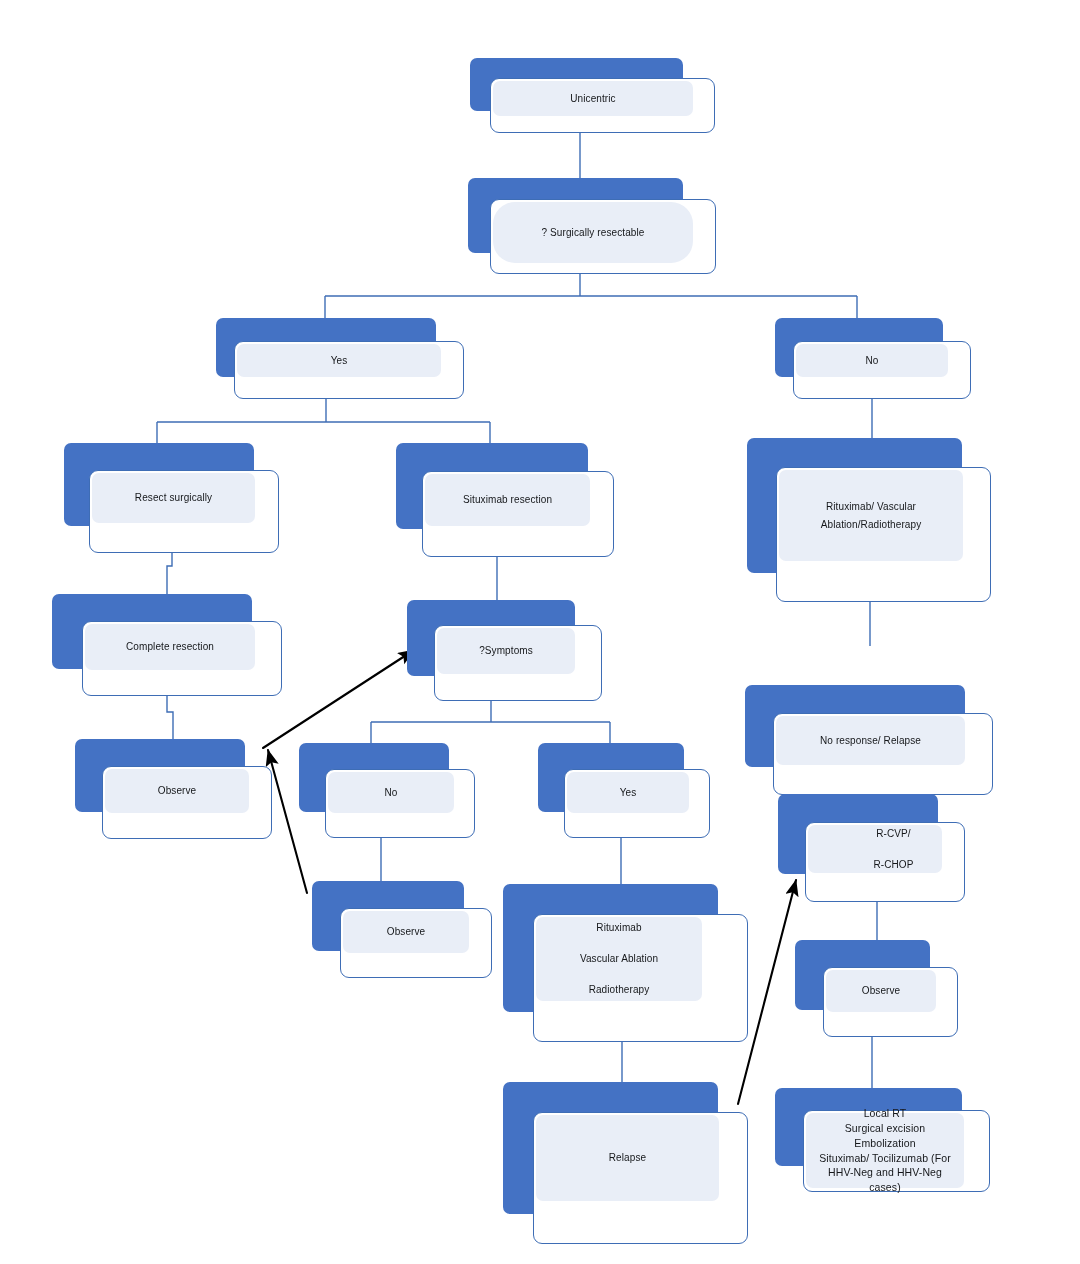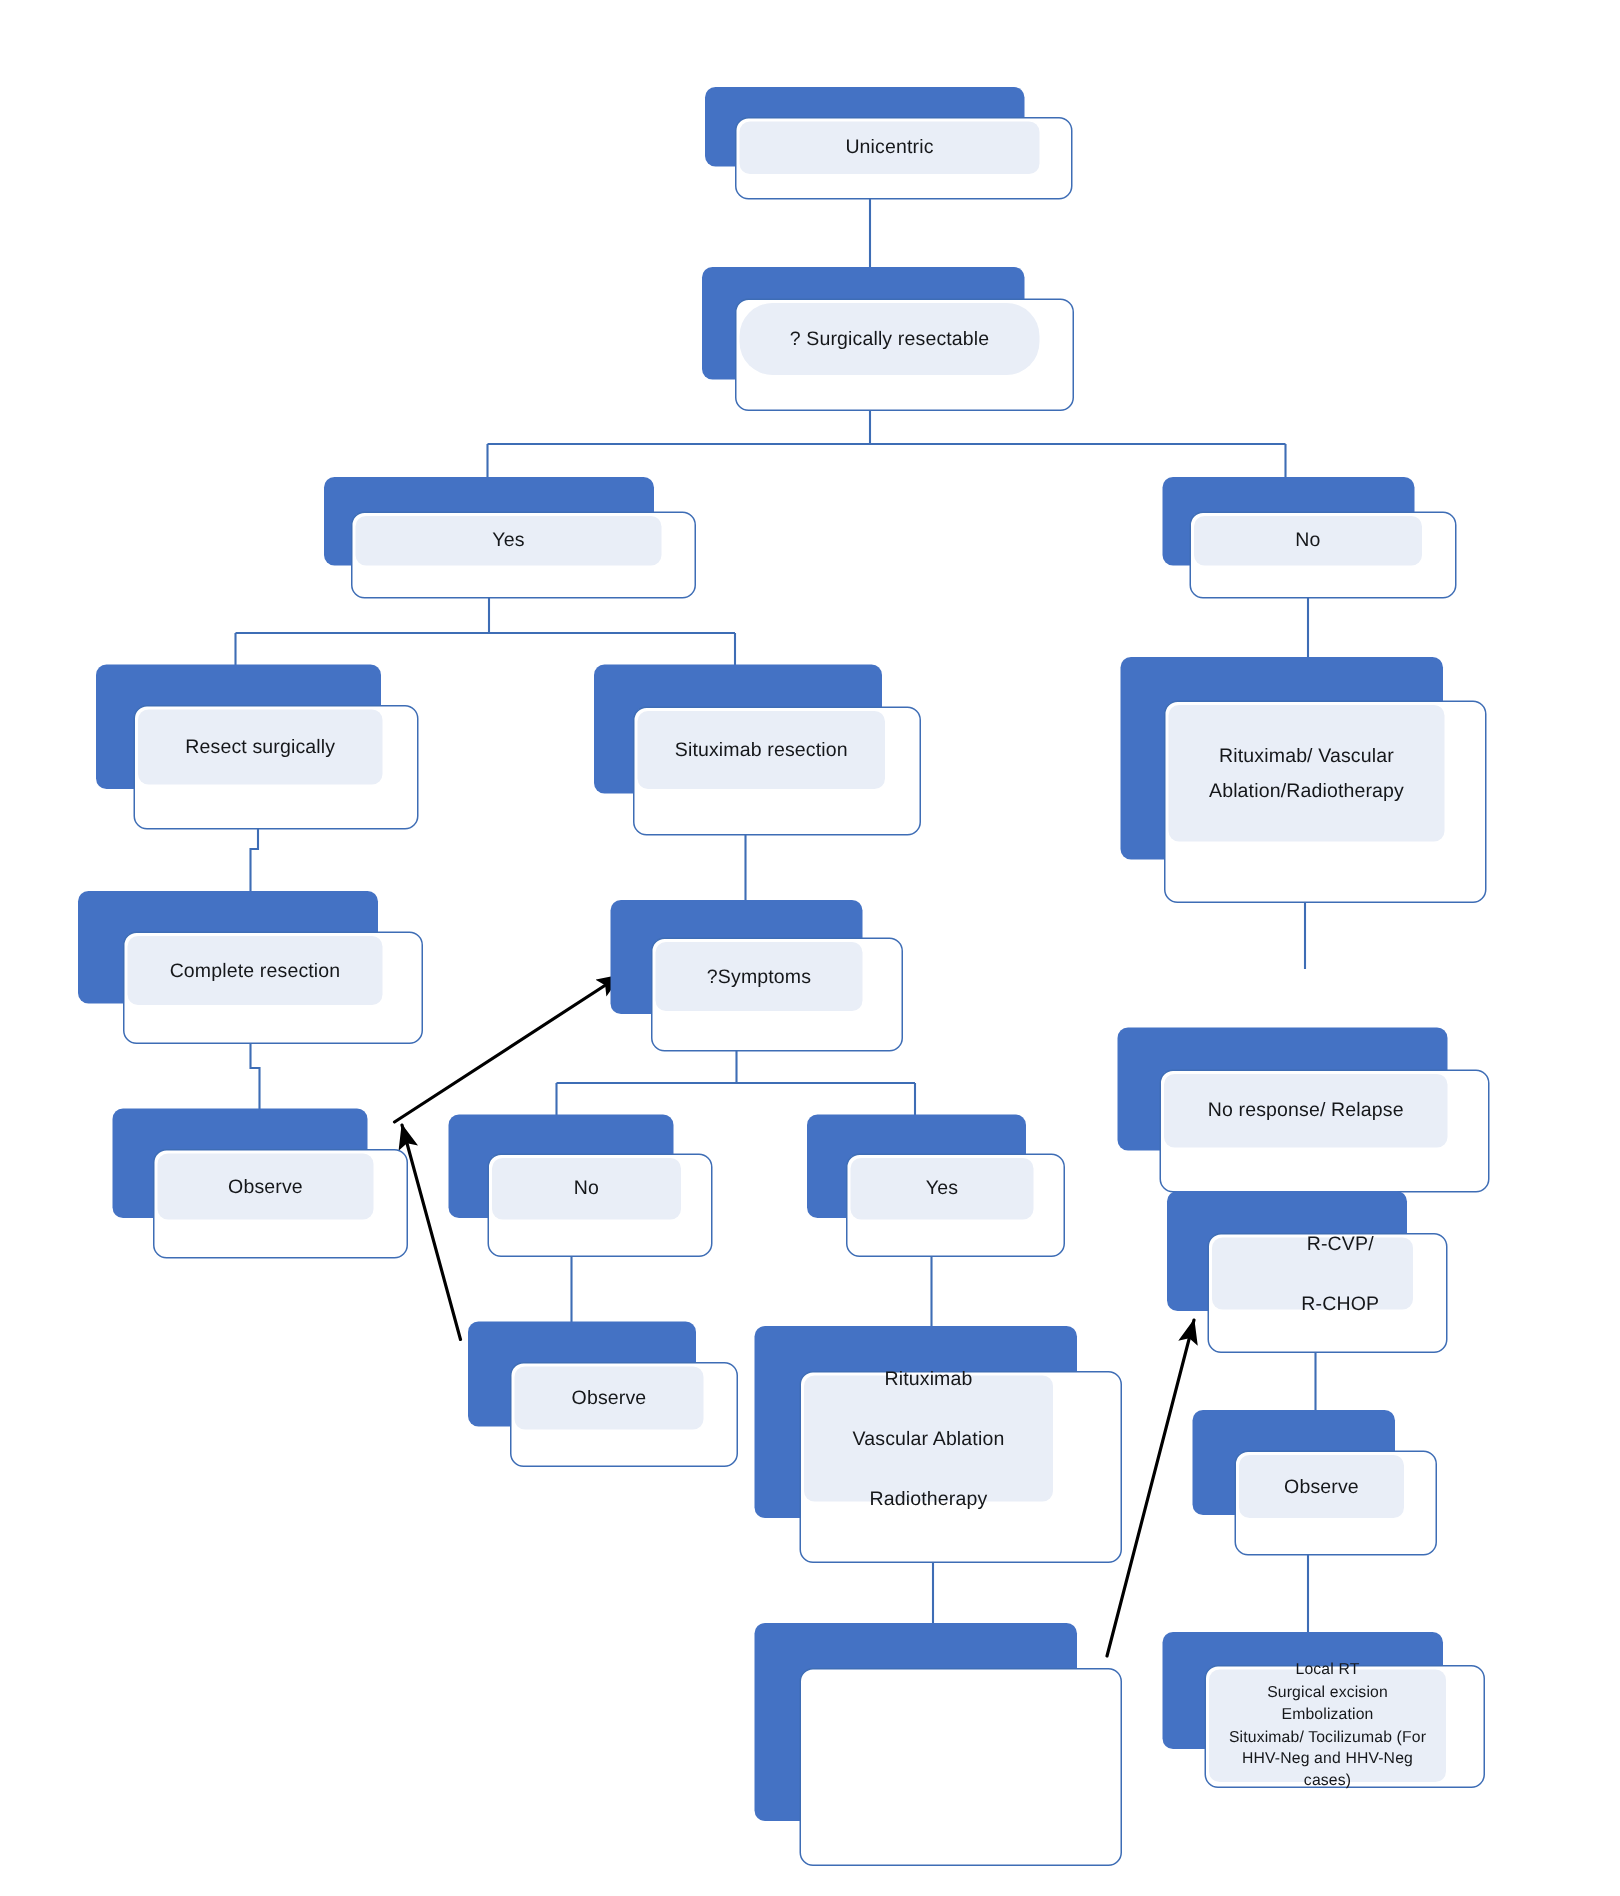--- a/index.html
+++ b/index.html
@@ -57,21 +57,21 @@
     position: absolute;
     background: #E9EEF7;
     border-radius: 7px;
     box-sizing: border-box;
     display: flex;
     align-items: center;
     justify-content: center;
     text-align: center;
   }
   .node .label {
-    font-size: 13px;
+    font-size: 10px;
     line-height: 1.75;
     color: #15171a;
     letter-spacing: 0.1px;
     white-space: pre-line;
     padding: 0 6px;
   }
   .node.tight .label {
     line-height: 1.35;
   }
 </style>
@@ -140,21 +140,21 @@
     <div class="slab" style="width:213px; height:53px;"></div>
     <div class="card" style="left:20px; top:20px; width:225px; height:55px;"></div>
     <div class="panel" style="left:23px; top:23px; width:200px; height:35px;">
       <span class="label">Unicentric</span>
     </div>
   </div>
 
   <div class="node" style="left:468px; top:178px; width:248px; height:96px;">
     <div class="slab" style="width:215px; height:75px;"></div>
     <div class="card" style="left:22px; top:21px; width:226px; height:75px;"></div>
-    <div class="panel" style="left:25px; top:24px; width:200px; height:48px;border-radius:22px;">
+    <div class="panel" style="left:25px; top:24px; width:200px; height:61px;border-radius:22px;">
       <span class="label">? Surgically resectable</span>
     </div>
   </div>
 
   <div class="node" style="left:216px; top:318px; width:248px; height:81px;">
     <div class="slab" style="width:220px; height:59px;"></div>
     <div class="card" style="left:18px; top:23px; width:230px; height:58px;"></div>
     <div class="panel" style="left:21px; top:26px; width:204px; height:33px;">
       <span class="label">Yes</span>
     </div>
@@ -275,20 +275,23 @@
 
 Vascular Ablation
 
 Radiotherapy</span>
     </div>
   </div>
 
   <div class="node" style="left:503px; top:1082px; width:245px; height:162px;">
     <div class="slab" style="width:215px; height:132px;"></div>
     <div class="card" style="left:30px; top:30px; width:215px; height:132px;"></div>
+    <div class="panel" style="left:33px; top:33px; width:183px; height:86px;">
+      <span class="label">Relapse</span>
+    </div>
   </div>
 
   <div class="node tight" style="left:775px; top:1088px; width:215px; height:104px;">
     <div class="slab" style="width:187px; height:78px;"></div>
     <div class="card" style="left:28px; top:22px; width:187px; height:82px;"></div>
     <div class="panel" style="left:31px; top:25px; width:158px; height:75px;">
       <span class="label" style="line-height:1.42; font-size:10.5px;">Local RT
 Surgical excision
 Embolization
 Situximab/ Tocilizumab (For

